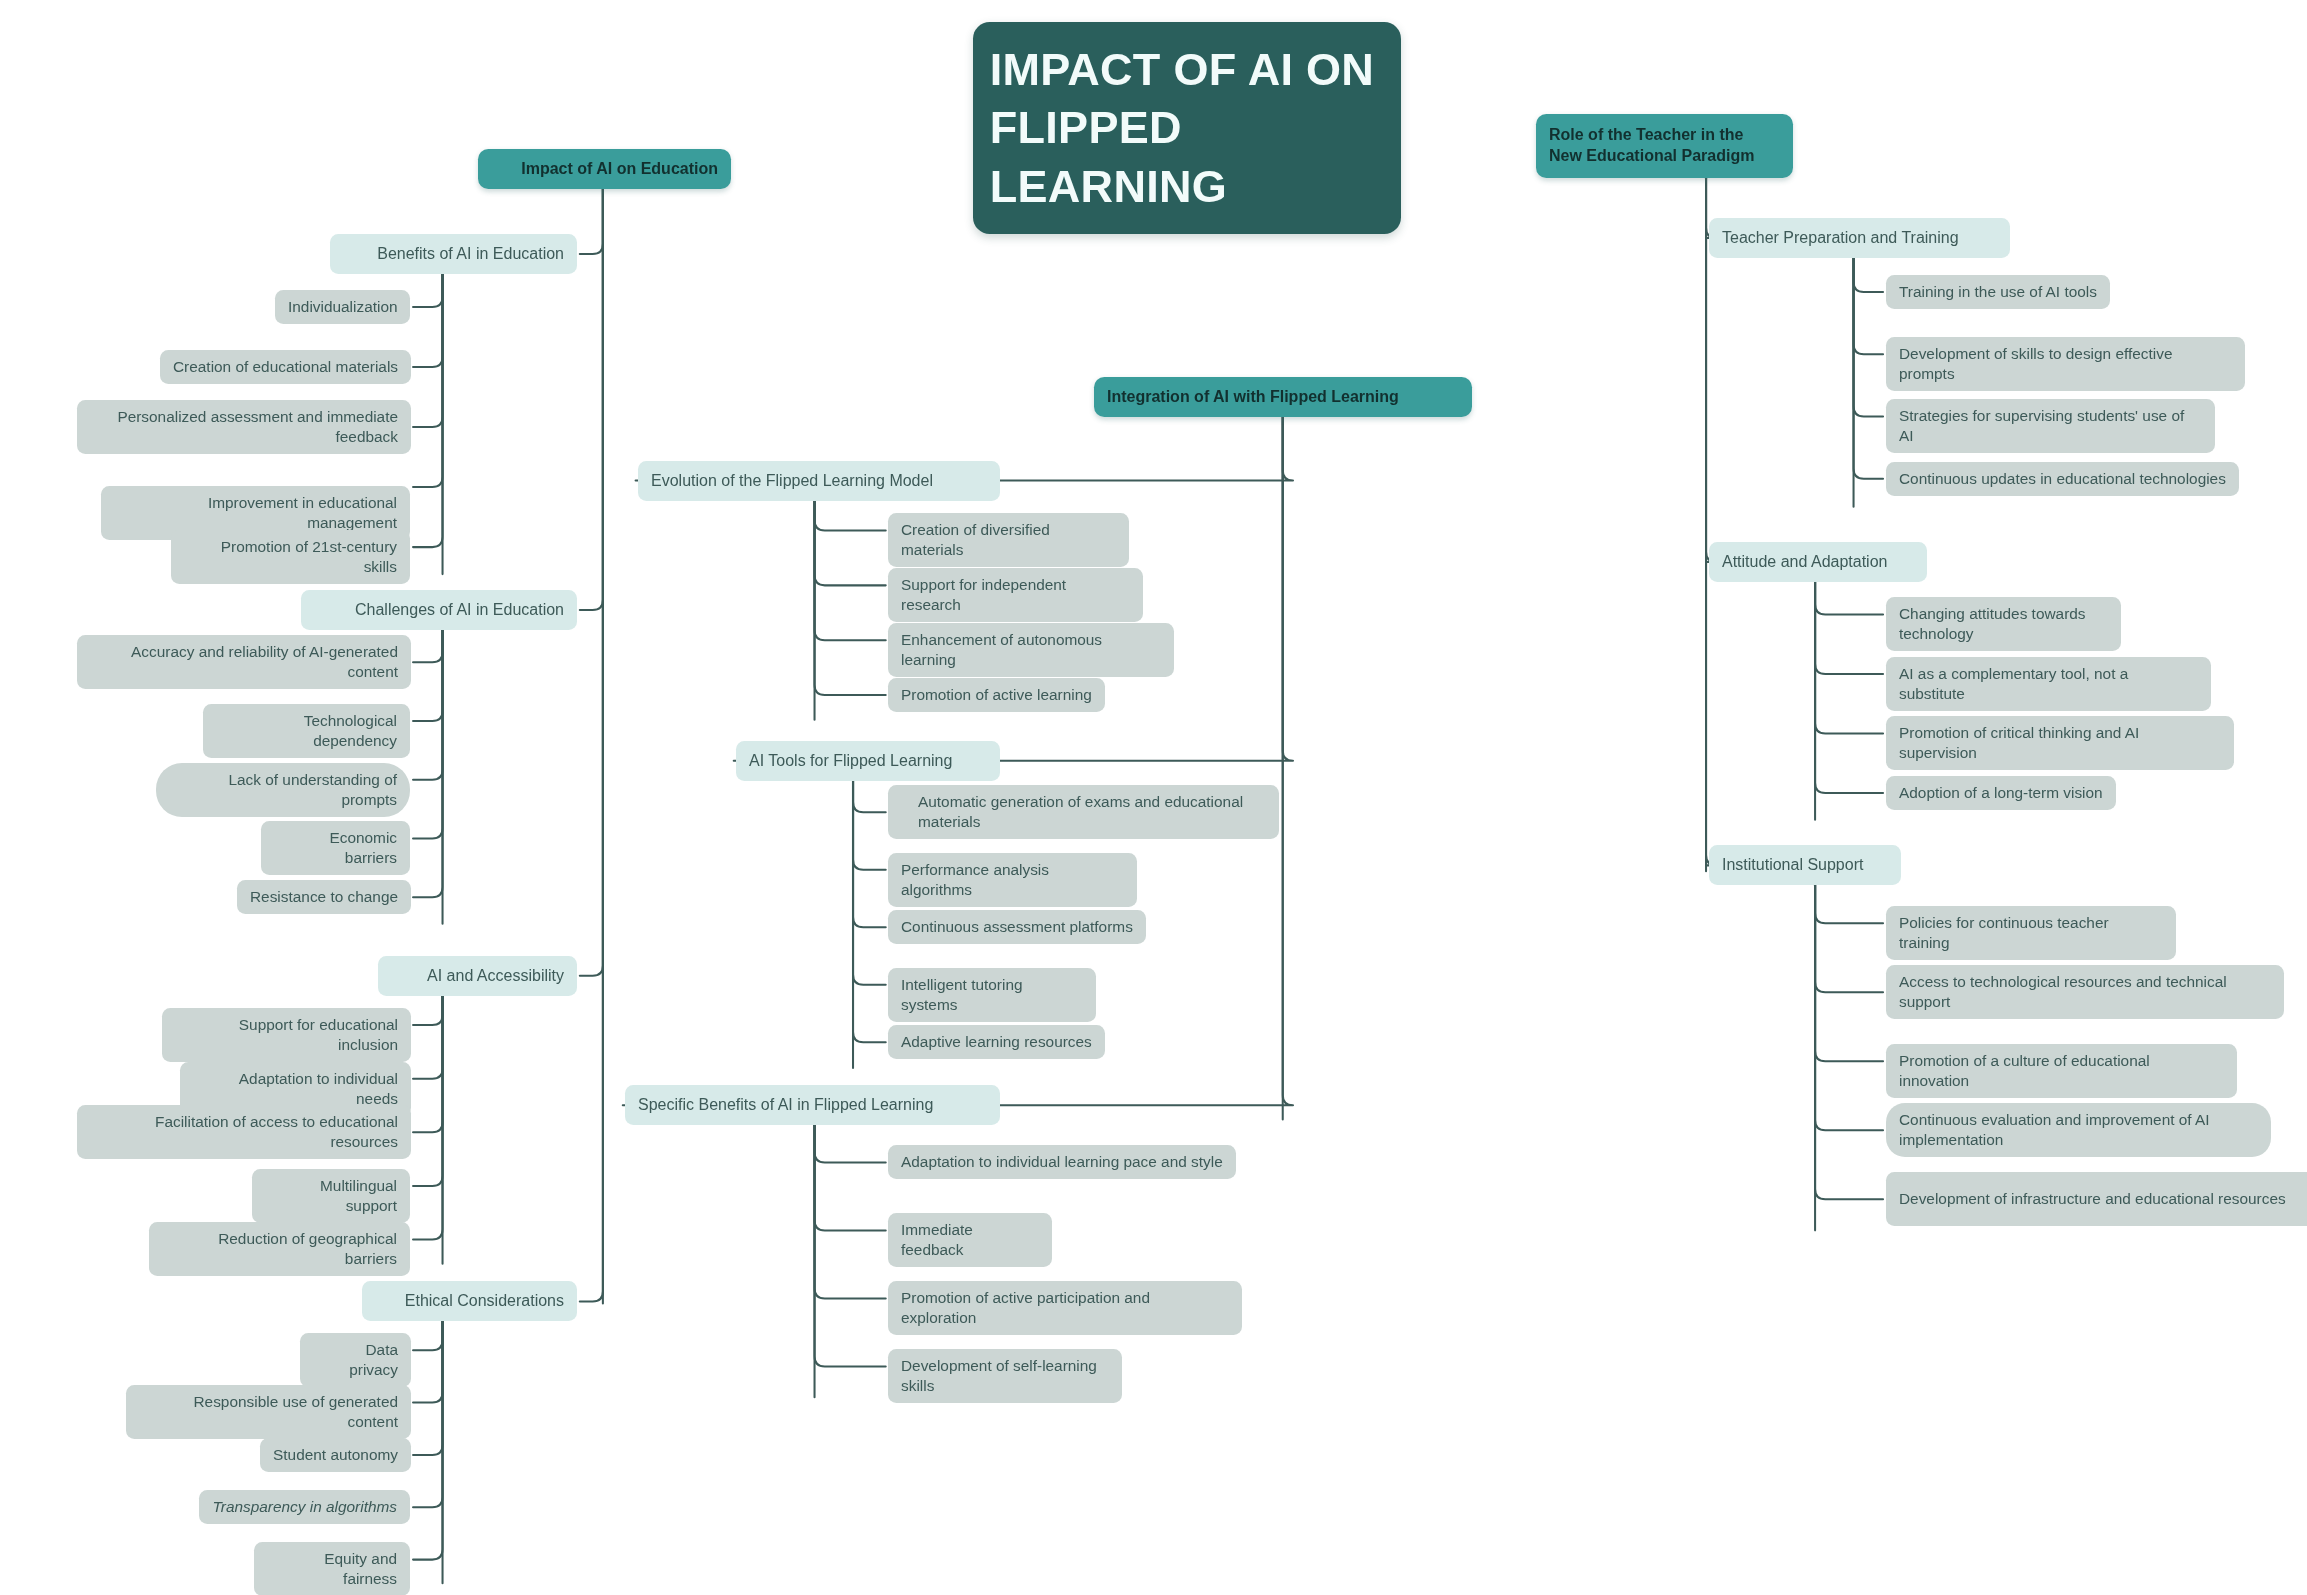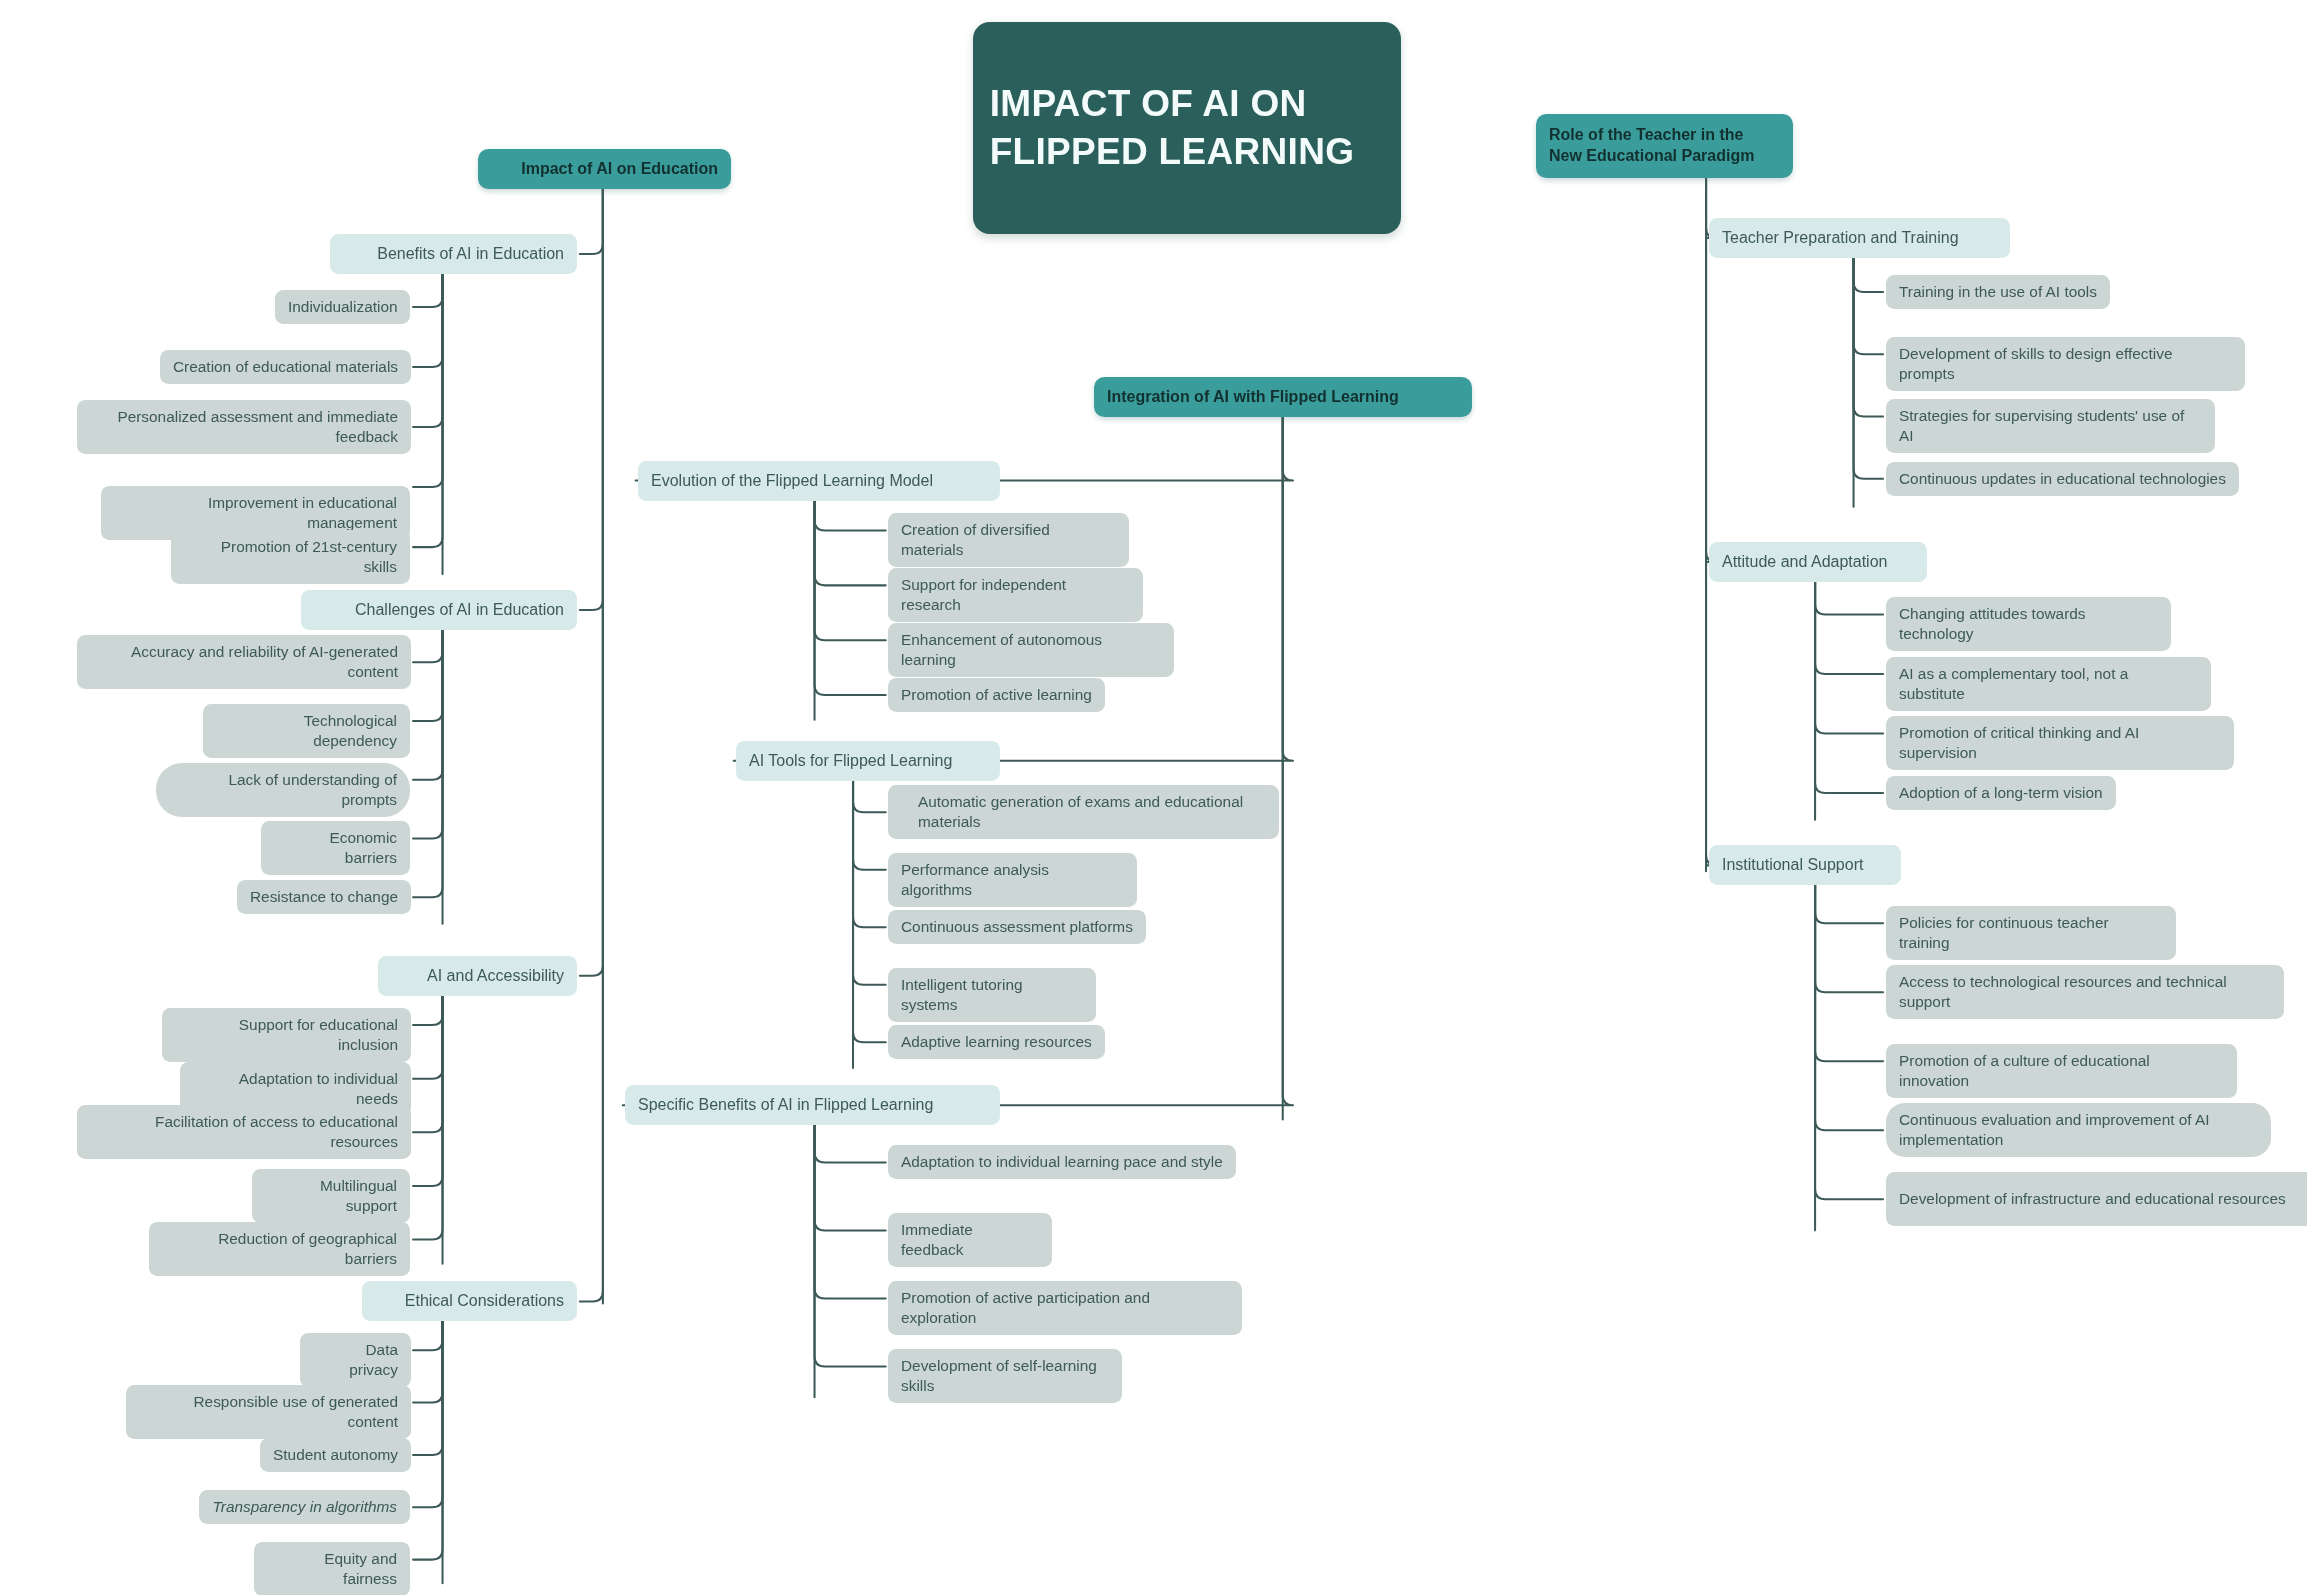--- a/index.html
+++ b/index.html
@@ -7,21 +7,21 @@
        font-family:"Liberation Sans","DejaVu Sans",sans-serif;}
   #canvas{position:absolute;inset:0;width:2307px;height:1596px;}
   svg#wires{position:absolute;left:0;top:0;width:2307px;height:1596px;pointer-events:none;}
 
   .node{position:absolute;box-sizing:border-box;border-radius:9px;
         display:flex;align-items:center;line-height:1.30;}
   .node span{display:block;width:100%;}
 
   
   .n-root{background:#2a5f5c;color:#f2fbfa;border-radius:16.7px;
-          font-size:37px;font-weight:700;letter-spacing:0.3px;
+          font-size:45px;font-weight:700;letter-spacing:0.3px;
           text-transform:uppercase;text-align:center;justify-content:center;
           padding:11.5px 16.7px;box-shadow:0 3.2px 9px rgba(40,80,78,.22);}
   .n-root span{text-align:center;}
 
   
   .n-l1{background:#3a9d9b;color:#12302f;font-size:16px;font-weight:700;
         padding:7px 13px;border-radius:10.3px;
         box-shadow:0 2.6px 5.8px rgba(60,110,108,.24);}
 
   
@@ -254,21 +254,21 @@
       </div>
       <div class="node n-leaf ta-l" style="left: 1886px; top: 399px; width: 329px; min-height: 34px;">
         <span>Strategies for supervising students' use of AI</span>
       </div>
       <div class="node n-leaf ta-l" style="left: 1886px; top: 462px; width: 353px; min-height: 34px;">
         <span>Continuous updates in educational technologies</span>
       </div>
       <div class="node n-l2 ta-l" style="left: 1709px; top: 542px; width: 218px; min-height: 40px;">
         <span>Attitude and Adaptation</span>
       </div>
-      <div class="node n-leaf ta-l" style="left: 1886px; top: 597px; width: 285px; min-height: 34px;">
+      <div class="node n-leaf ta-l" style="left: 1886px; top: 597px; width: 235px; min-height: 34px;">
         <span>Changing attitudes towards technology</span>
       </div>
       <div class="node n-leaf ta-l" style="left: 1886px; top: 657px; width: 325px; min-height: 34px;">
         <span>AI as a complementary tool, not a substitute</span>
       </div>
       <div class="node n-leaf ta-l" style="left: 1886px; top: 716px; width: 348px; min-height: 34px;">
         <span>Promotion of critical thinking and AI supervision</span>
       </div>
       <div class="node n-leaf ta-l" style="left: 1886px; top: 776px; width: 230px; min-height: 34px;">
         <span>Adoption of a long-term vision</span>

